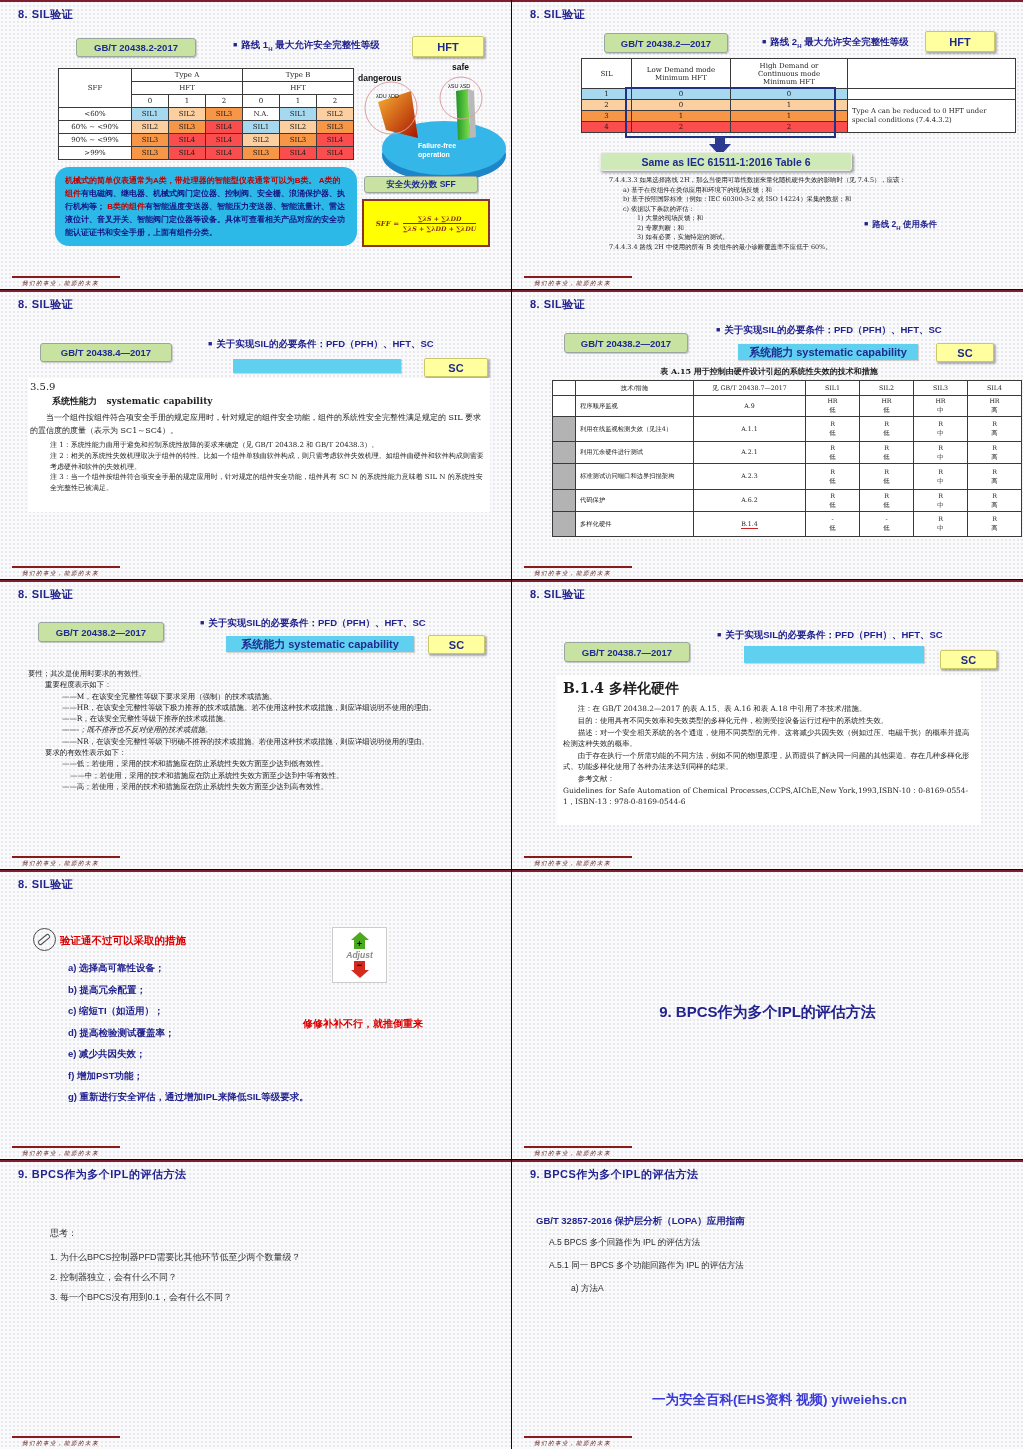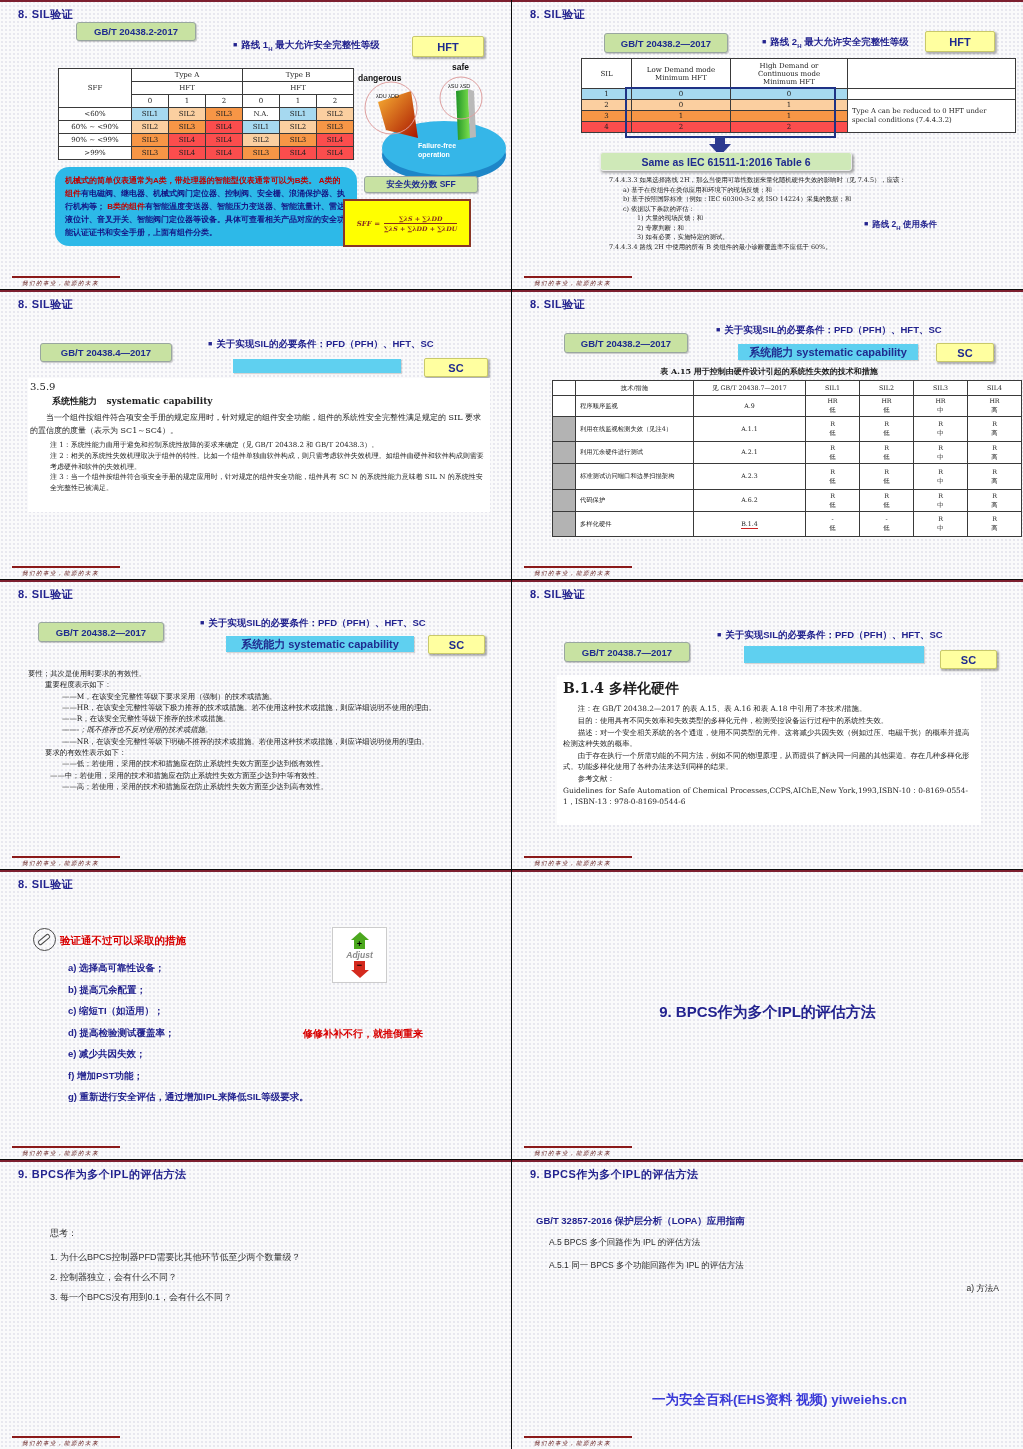--- a/index.html
+++ b/index.html
@@ -54,41 +54,41 @@
   .adjbox{position:absolute;width:53px;height:54px;background:#fff;border:1px solid #ccc;display:flex;flex-direction:column;align-items:center;justify-content:center;}
   .adj-up-tri{width:0;height:0;border-left:9px solid transparent;border-right:9px solid transparent;border-bottom:8px solid #4ca81e;}
   .adj-up-stem{width:11px;height:9px;background:#4ca81e;color:#000;font:bold 9px/8px "Liberation Sans",sans-serif;text-align:center;}
   .adj-label{font:bold italic 8.5px "Liberation Sans",sans-serif;color:#8a8a8a;text-shadow:0 1px 0 #fff;margin:1px 0;}
   .adj-dn-stem{width:11px;height:9px;background:#d42a1e;color:#000;font:bold 9px/8px "Liberation Sans",sans-serif;text-align:center;}
   .adj-dn-tri{width:0;height:0;border-left:9px solid transparent;border-right:9px solid transparent;border-top:8px solid #d42a1e;}
   
   .p10{font:8.5px/14px "Liberation Sans",sans-serif;color:#2a2a2a;}
   .p10.h{margin:0 0 9px 12px;}
   .p10.ind{text-indent:2em;margin-bottom:6px;}
-  .p10.sub{margin:2px 0 6px 34px;text-align:right;}
+  .p10.sub{margin:2px 0 6px 34px;}
   .watermark{position:absolute;font-size:13.5px;font-weight:bold;color:#3b3bd8;white-space:nowrap;}
   
   .infobox{position:absolute;background:#2db9e8;border-radius:14px;padding:7px 10px;font-size:8px;line-height:13px;font-weight:bold;}
   .infobox .rd{color:#c00000;}
   .infobox .nv{color:#141484;font-weight:bold;}
   .formula{position:absolute;background:#ffff00;border:2px solid #8a3626;display:flex;align-items:center;justify-content:center;
     font:italic bold 7px "DejaVu Serif",serif;color:#8a2f1e;}
   .frac{display:inline-block;text-align:center;margin-left:4px;font-size:6.3px;}
   .frac .num{border-bottom:1px solid #8a2f1e;padding:0 3px 1px;}
   .frac .den{padding-top:1px;}
   sub{font-size:6px;}
 </style>
 </head>
 <body>
 
 <div id="canvas">
 
   <div class="slide">
     <div class="stitle">8. SIL验证</div>
-    <div class="badge" style="left:76px;top:22px;width:118px;height:17px">GB/T 20438.2-2017</div>
+    <div class="badge" style="left:76px;top:38px;width:118px;height:17px">GB/T 20438.2-2017</div>
     <div class="shead" style="left:233px;top:39px"><span class="blt">■</span><span>路线 1</span><sub>H</sub><span> 最大允许安全完整性等级</span></div>
     <div class="tag" style="left:412px;top:36px;width:70px;height:19px">HFT</div>
 
     <table class="t1" style="left:58px;top:68px">
       <tbody>
           <tr style="height:11px">
         <td rowspan="3" style="width:72px">SFF</td>
         <td colspan="3">Type A</td>
         <td colspan="3">Type B</td>
       </tr>
@@ -169,21 +169,21 @@
       <text x="62" y="99" font-size="7" font-weight="bold" fill="#fff">operation</text>
     </svg>
 
     <div class="infobox" style="left:55px;top:167px;width:282px;">
       <span class="rd">机械式的简单仪表通常为A类，带处理器的智能型仪表通常可以为B类。</span>
       <span class="rd">A类的组件</span><span class="nv">有电磁阀、继电器、机械式阀门定位器、控制阀、安全栅、浪涌保护器、执行机构等；</span>
       <span class="rd">B类的组件</span><span class="nv">有智能温度变送器、智能压力变送器、智能流量计、雷达液位计、音叉开关、智能阀门定位器等设备。具体可查看相关产品对应的安全功能认证证书和安全手册，上面有组件分类。</span>
     </div>
 
     <div class="badge" style="left:364px;top:176px;width:112px;height:15px;font-size:8.5px">安全失效分数 SFF</div>
-    <div class="formula" style="left:343px;top:199px;width:124px;height:44px">
+    <div class="formula" style="left:362px;top:199px;width:124px;height:44px">
       <span>SFF =</span>
       <span class="frac">
         <span class="num" style="display:block">∑λS + ∑λDD</span>
         <span class="den" style="display:block">∑λS + ∑λDD + ∑λDU</span>
       </span>
     </div>
     <div class="ftline"></div>
     <div class="fttext">我们的事业，能源的未来</div>
   </div>
 
@@ -435,21 +435,21 @@
     <div class="lines5" style="left:28px;top:88px;width:460px">
         <div class="">要性；其次是使用时要求的有效性。</div>
         <div class="" style="margin-left: 17px;">重要程度表示如下：</div>
         <div class="" style="margin-left: 34px;">——M，在该安全完整性等级下要求采用（强制）的技术或措施。</div>
         <div class="" style="margin-left: 34px;">——HR，在该安全完整性等级下极力推荐的技术或措施。若不使用这种技术或措施，则应详细说明不使用的理由。</div>
         <div class="" style="margin-left: 34px;">——R，在该安全完整性等级下推荐的技术或措施。</div>
         <div class="" style="margin-left: 34px; font-style: italic;">——-；既不推荐也不反对使用的技术或措施。</div>
         <div class="" style="margin-left: 34px;">——NR，在该安全完整性等级下明确不推荐的技术或措施。若使用这种技术或措施，则应详细说明使用的理由。</div>
         <div class="" style="margin-left: 17px;">要求的有效性表示如下：</div>
         <div class="" style="margin-left: 34px;">——低；若使用，采用的技术和措施应在防止系统性失效方面至少达到低有效性。</div>
-        <div class="" style="margin-left: 22px;">——中；若使用，采用的技术和措施应在防止系统性失效方面至少达到中等有效性。</div>
+        <div class="" style="margin-left: 42px;">——中；若使用，采用的技术和措施应在防止系统性失效方面至少达到中等有效性。</div>
         <div class="" style="margin-left: 34px;">——高；若使用，采用的技术和措施应在防止系统性失效方面至少达到高有效性。</div>
       </div>
     <div class="ftline"></div>
     <div class="fttext">我们的事业，能源的未来</div>
   </div>
 
   <div class="slide">
     <div class="stitle">8. SIL验证</div>
     <div class="shead" style="left:205px;top:49px"><span class="blt">■</span><span>关于实现SIL的必要条件：PFD（PFH）、HFT、SC</span></div>
     <div class="badge" style="left:52px;top:62px;width:124px;height:18px">GB/T 20438.7—2017</div>
@@ -485,21 +485,21 @@
         <div class="">f)  增加PST功能；</div>
         <div class="">g)  重新进行安全评估，通过增加IPL来降低SIL等级要求。</div>
       </div>
     <div class="adjbox" style="left:332px;top:57px">
       <div class="adj-up-tri"></div>
       <div class="adj-up-stem">+</div>
       <div class="adj-label">Adjust</div>
       <div class="adj-dn-stem">−</div>
       <div class="adj-dn-tri"></div>
     </div>
-    <div style="position:absolute;left:303px;top:157px;font-size:10px;font-weight:bold;color:#d80000">修修补补不行，就推倒重来</div>
+    <div style="position:absolute;left:303px;top:147px;font-size:10px;font-weight:bold;color:#d80000">修修补补不行，就推倒重来</div>
     <div class="ftline"></div>
     <div class="fttext">我们的事业，能源的未来</div>
   </div>
 
   <div class="slide">
     <div style="position:absolute;left:0;right:0;top:133px;text-align:center;font-size:15px;font-weight:bold;color:#23238f">9.  BPCS作为多个IPL的评估方法</div>
     <div class="ftline"></div>
     <div class="fttext">我们的事业，能源的未来</div>
   </div>
 

